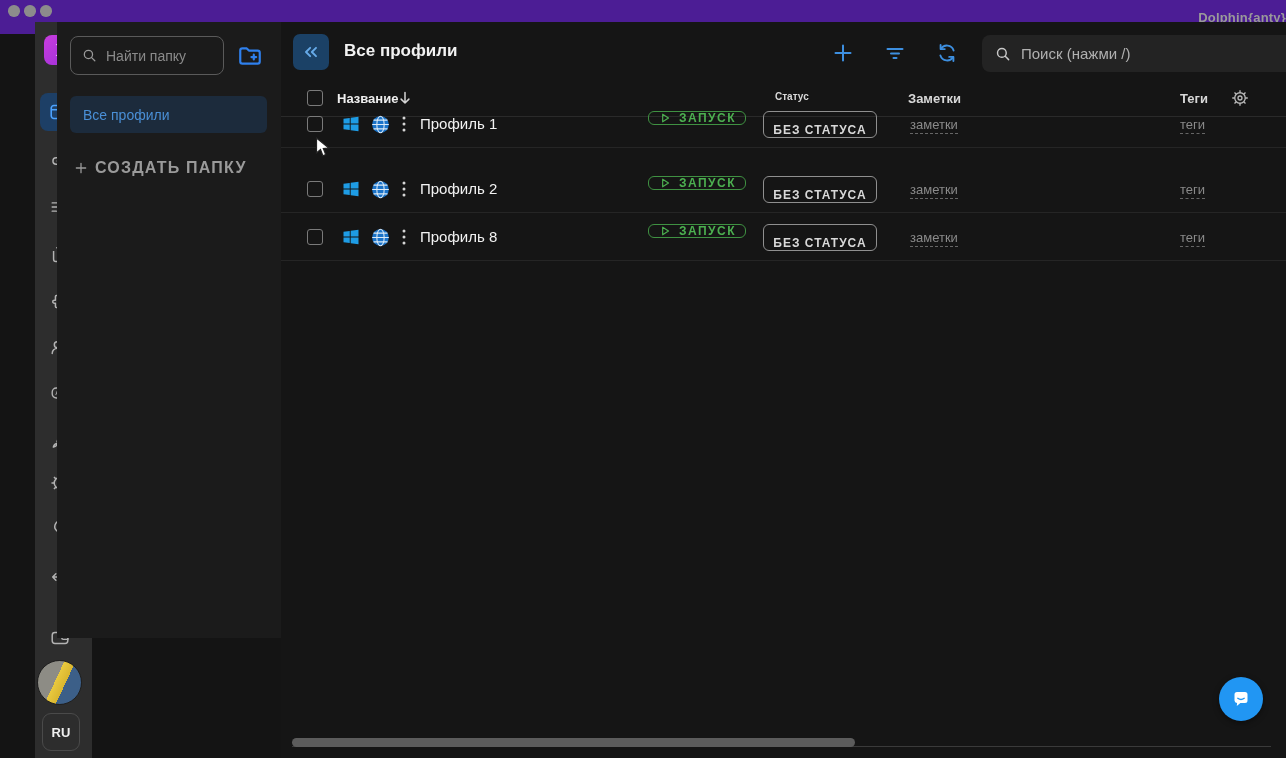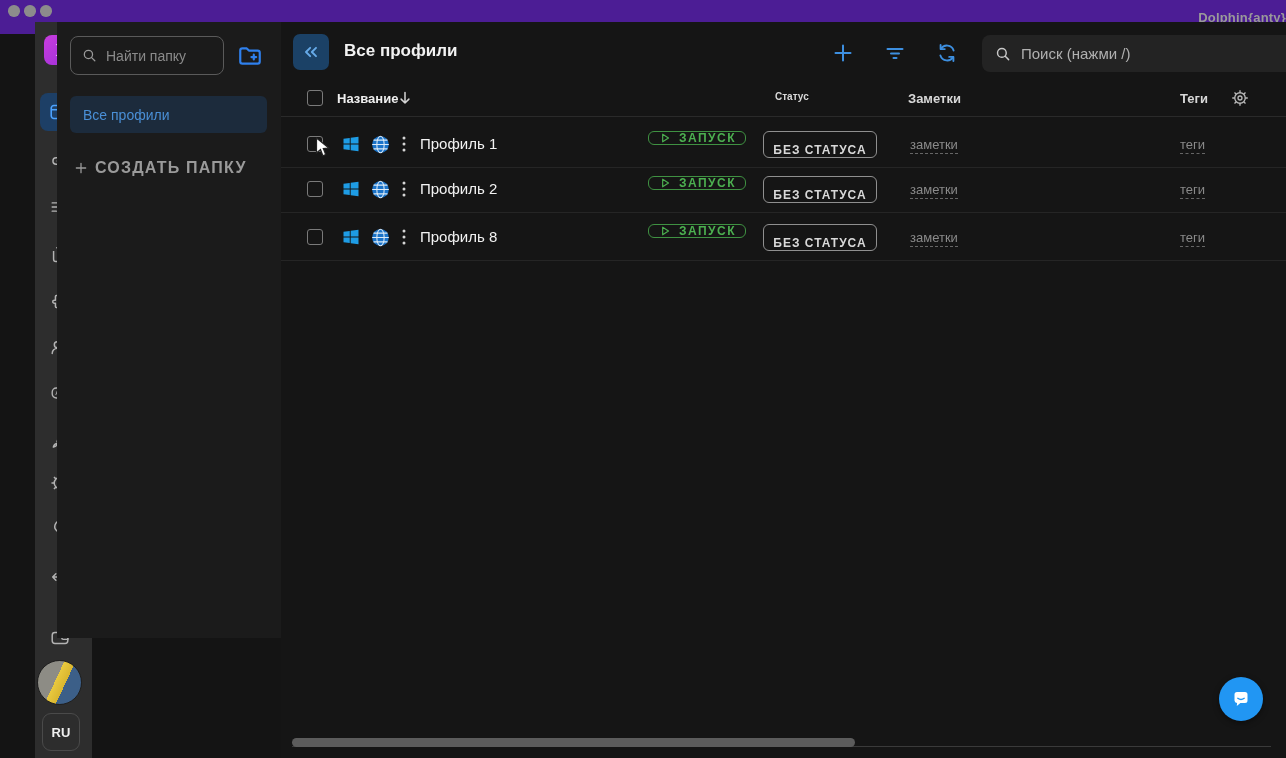--- a/index.html
+++ b/index.html
@@ -249,21 +249,21 @@
     <div class="col-tags">Теги</div>
     <button class="col-gear">
       <svg width="20" height="20" viewBox="0 0 24 24" fill="none" stroke="#b9b9b9" stroke-width="1.6">
           <circle cx="12" cy="12" r="6.3"></circle>
           <circle cx="12" cy="12" r="2.4"></circle>
           <path d="M12 2.7v3M12 18.3v3M2.7 12h3M18.3 12h3M5.4 5.4l2.1 2.1M16.5 16.5l2.1 2.1M18.6 5.4l-2.1 2.1M7.5 16.5l-2.1 2.1"></path>
         </svg>
     </button>
   </div>
 
-  <div class="row" style="top:98px">
+  <div class="row" style="top:78px">
     <div class="cbx"></div>
     <svg class="os-ico" viewBox="0 0 24 24" fill="#1e9ce5">
         <path d="M3 5.8l7.5-1v6.7H3zM11.6 4.6L21 3.3v8.2h-9.4zM3 12.5h7.5v6.7L3 18.2zM11.6 12.5H21v8.2l-9.4-1.3z"></path>
       </svg>
     <svg class="globe-ico" viewBox="0 0 24 24">
         <circle cx="12" cy="12" r="9.5" fill="#1a73c9"></circle>
         <g stroke="#dcebf8" stroke-width="1.2" fill="none">
           <ellipse cx="12" cy="12" rx="4.2" ry="9.5"></ellipse>
           <path d="M2.5 12h19M4 7h16M4 17h16"></path>
         </g>

